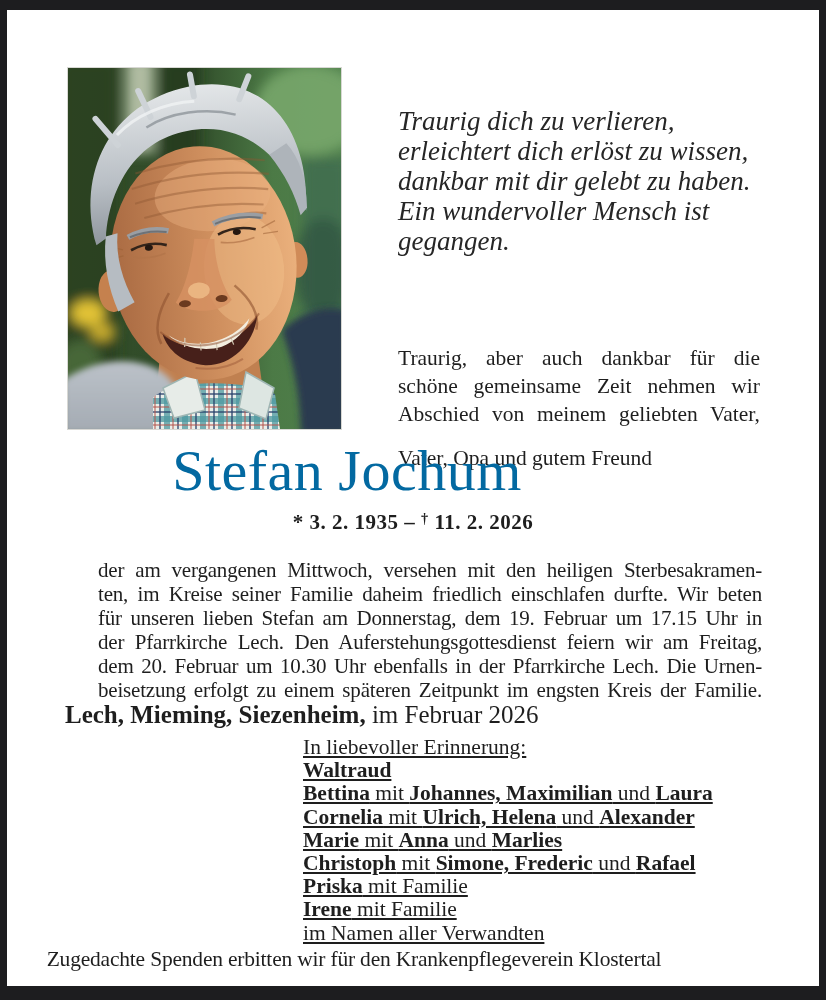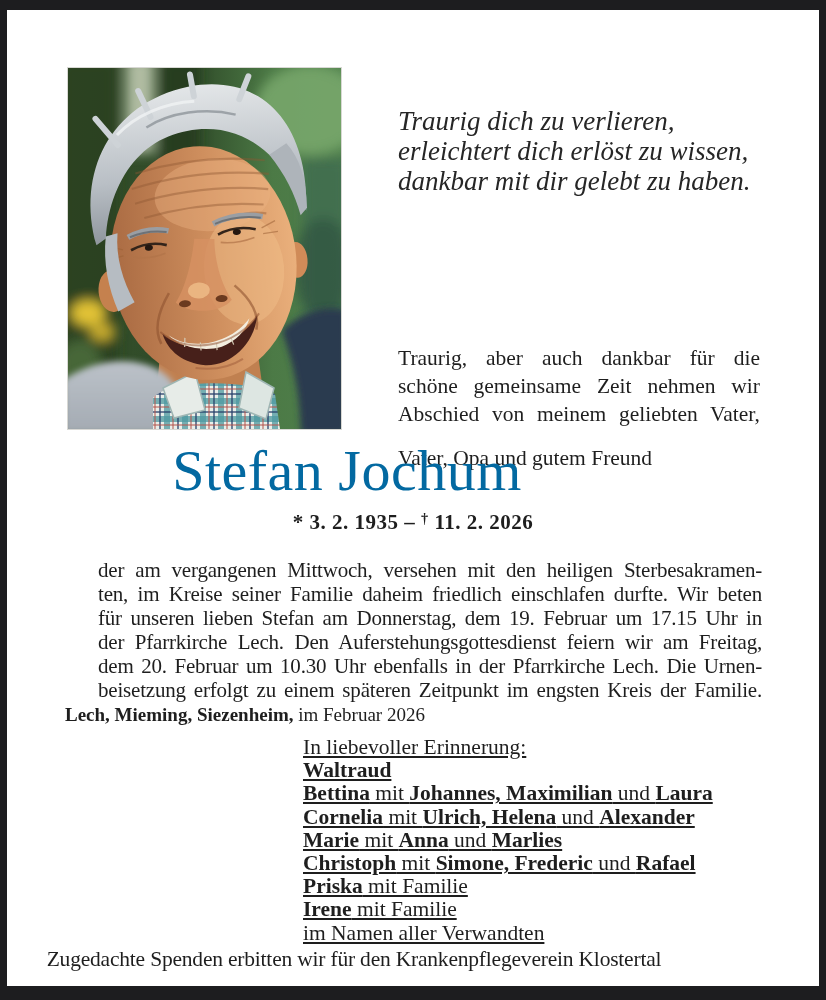--- a/index.html
+++ b/index.html
@@ -49,21 +49,21 @@
   .dates .sup, .sup{font-size:.68em;vertical-align:.42em;}
 
   .body-par{
     position:absolute;left:65px;top:558px;width:697px;
     font-size:21px;line-height:24px;letter-spacing:-.2px;
   }
   .body-par .jline{text-align:justify;text-align-last:justify;margin-left:33px;}
 
   .dateline{
     position:absolute;left:65px;top:702px;
-    font-size:19px;line-height:25px;
+    font-size:25px;line-height:25px;
   }
   .b{font-weight:bold;}
 
   .mourners{
     position:absolute;left:303px;top:736px;
     font-size:21.5px;line-height:23.2px;text-decoration:underline;
   }
 
   .donation{
     position:absolute;left:0;top:947px;width:708px;
@@ -200,20 +200,21 @@
         <path d="M60,60 C80,42 110,32 140,33" stroke="#f0f2f4" stroke-width="3" fill="none" opacity="0.8"></path>
         <path d="M90,55 C115,42 150,40 180,50" stroke="#848b92" stroke-width="2.5" fill="none" opacity="0.7"></path>
       </g>
     </svg>
   </div>
 
   <div class="poem">
     <div>Traurig dich zu verlieren,</div>
     <div>erleichtert dich erlöst zu wissen,</div>
     <div>dankbar mit dir gelebt zu haben.</div>
+    <div>Ein wundervoller Mensch ist gegangen.</div>
   </div>
 
   <div class="intro">
     <div class="jline">Traurig, aber auch dankbar für die</div>
     <div class="jline">schöne gemeinsame Zeit nehmen wir</div>
     <div class="jline">Abschied von meinem geliebten Vater,</div>
     <div class="jline last">Vater, Opa und gutem Freund</div>
   </div>
 
   <div class="name">Stefan Jochum</div>

